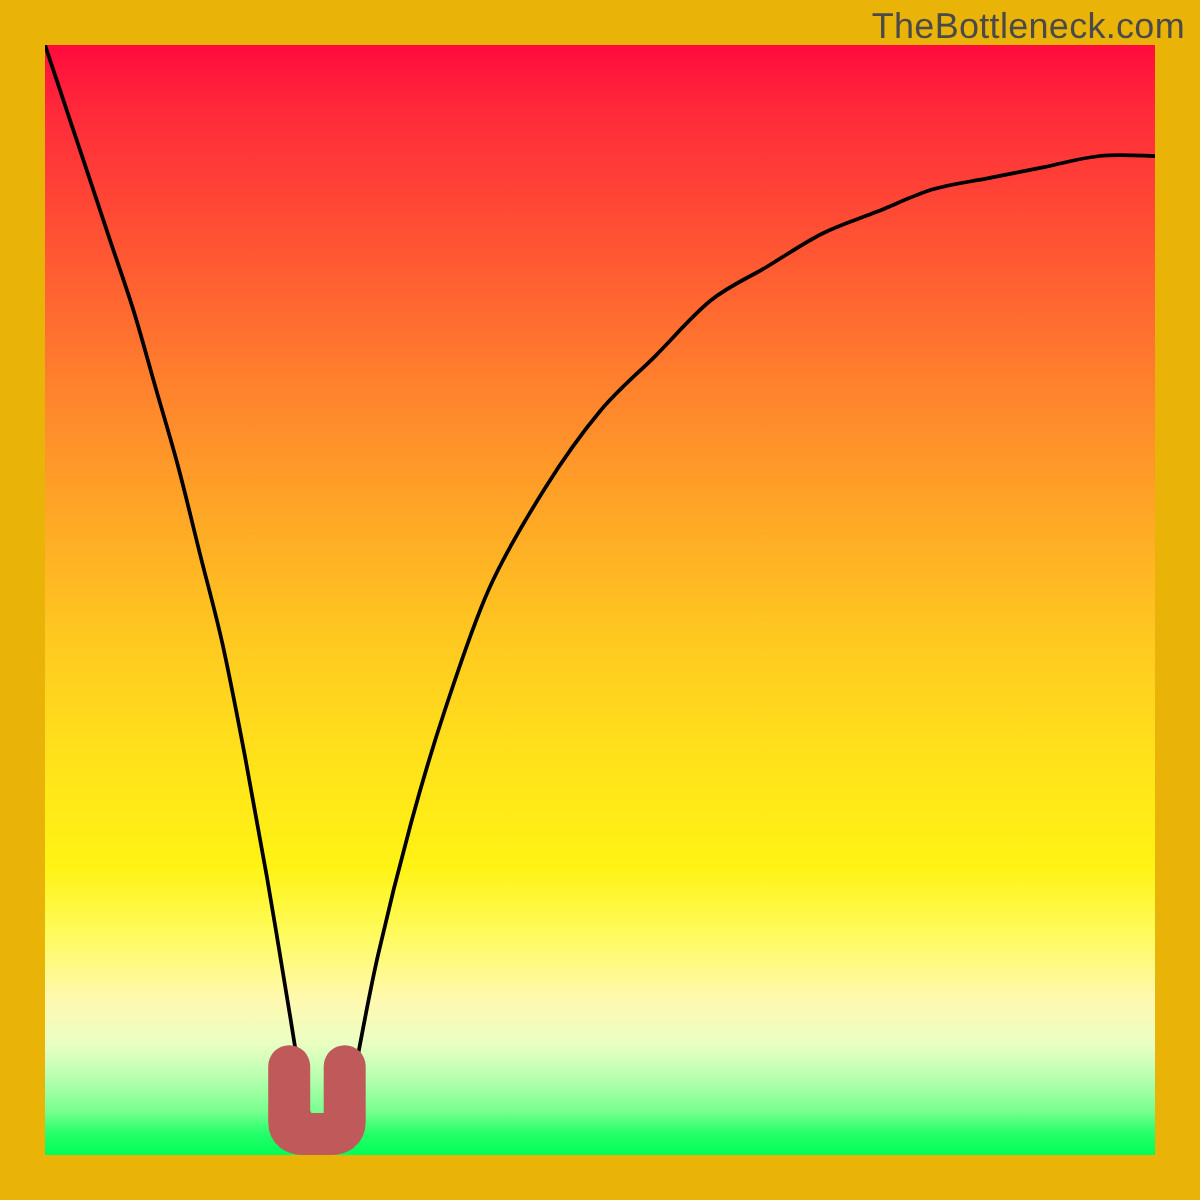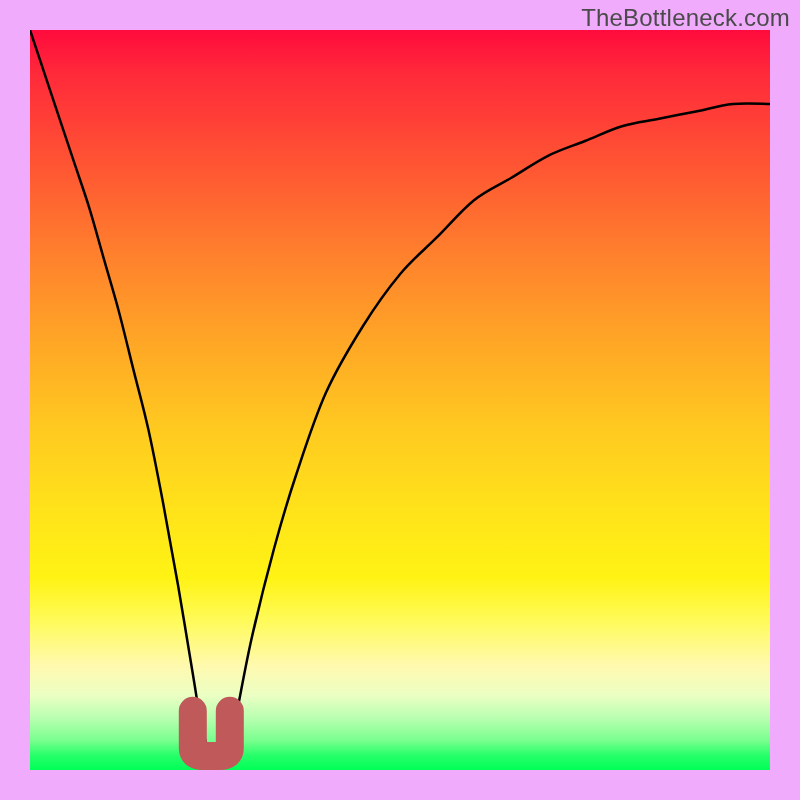--- a/index.html
+++ b/index.html
@@ -7,21 +7,21 @@
     padding: 0;
     width: 800px;
     height: 800px;
     background: #000;
     font-family: Arial, Helvetica, sans-serif;
     position: relative;
   }
   .frame {
     position: absolute;
     inset: 0;
-    background: #f0abfc;
+    background: #eab308;
   }
   .plot-area {
     position: absolute;
     left: 30px;
     top: 30px;
     width: 740px;
     height: 740px;
     overflow: hidden;
   }
   .gradient {

